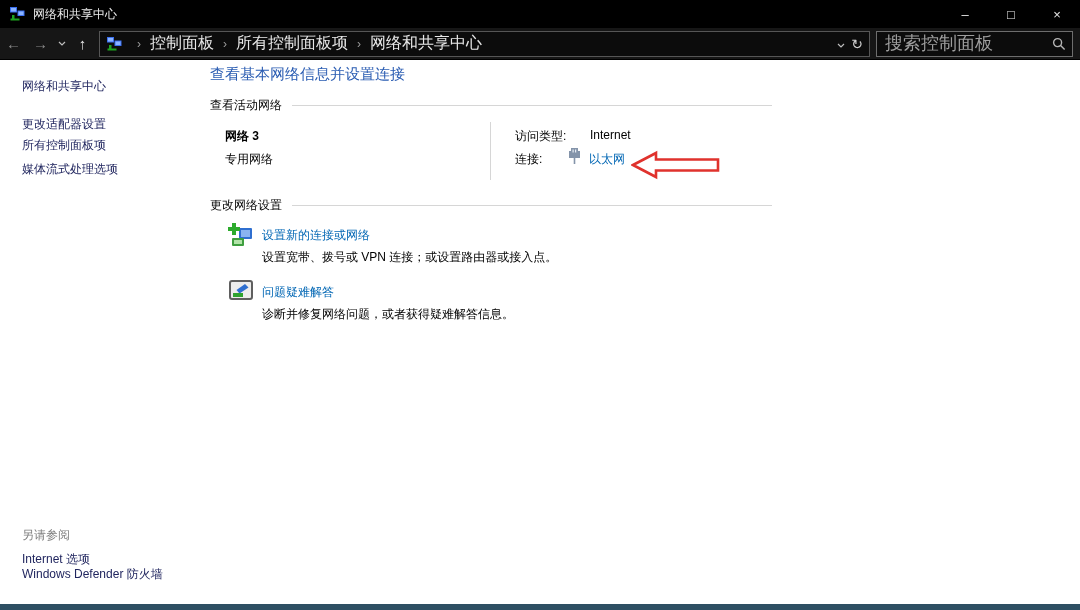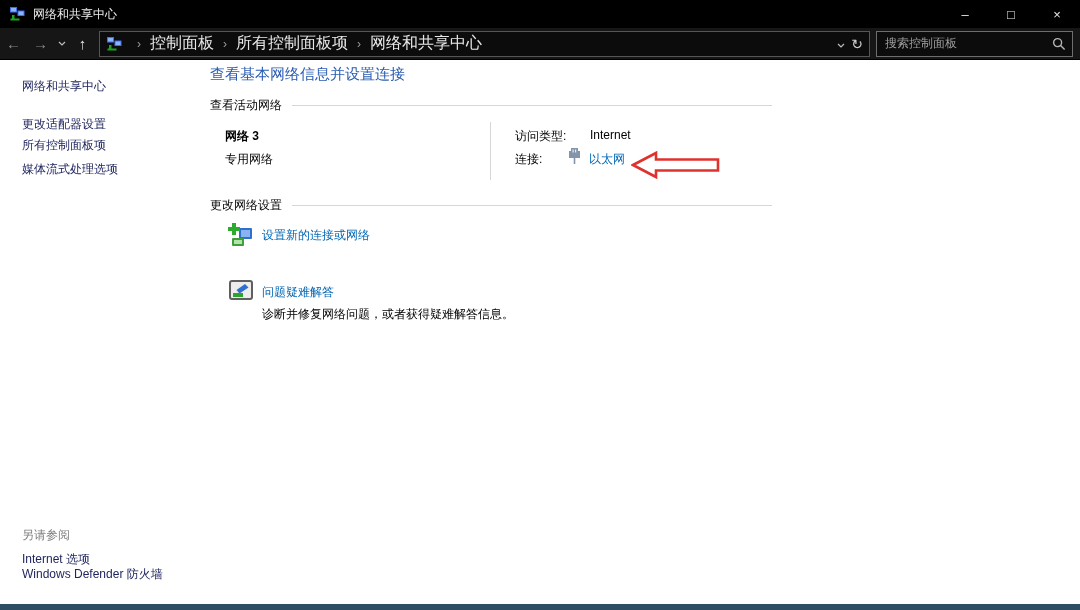--- a/index.html
+++ b/index.html
@@ -19,21 +19,21 @@
   .nav-btn { width:27px; height:26px; display:flex; align-items:center; justify-content:center; font-size:15px; color:#e6e6e6; }
   .nav-btn.dim { color:#8a8a8a; }
   .nav-chev { width:15px; display:flex; align-items:center; justify-content:center; }
   .addr { flex:1; height:26px; margin:0 6px 0 3px; background:#0c0c0c; border:1px solid #565656; display:flex; align-items:center; padding:0 4px 0 6px; }
   .addr .crumb-ic { width:16px; height:16px; margin-right:6px; flex:0 0 16px; }
   .crumb-sep { color:#9a9a9a; font-size:12px; margin:0 9px; }
   .crumb { color:#e8e8e8; font-size:16px; white-space:nowrap; }
   .addr-right { margin-left:auto; display:flex; align-items:center; gap:6px; padding-right:2px; }
   .addr-right .refresh { color:#cfcfcf; font-size:14px; }
   .searchbox { width:197px; height:26px; margin-right:7px; background:#0c0c0c; border:1px solid #6e6e6e; display:flex; align-items:center; padding:0 6px 0 8px; }
-  .searchbox input { flex:1; background:transparent; border:none; outline:none; color:#bef264; font-size:12px; font-family:Liberation Serif, serif; min-width:0; }
+  .searchbox input { flex:1; background:transparent; border:none; outline:none; color:#bef264; font-size:18px; font-family:Liberation Serif, serif; min-width:0; }
   .searchbox input::placeholder { color:#9e9e9e; opacity:1; }
 
   
   .content { position:absolute; left:0; top:60px; width:1080px; height:544px; background:#ffffff; }
   .side-link { position:absolute; left:22px; color:#21265f; cursor:pointer; white-space:nowrap; }
   .see-also-h { position:absolute; left:22px; color:#808080; }
 
   .page-heading { position:absolute; left:210px; top:5px; color:#2a5cb2; font-size:15px; }
   .sec-label { position:absolute; left:210px; display:flex; align-items:center; width:562px; color:#000; }
   .sec-label .rule { flex:1; height:1px; background:#d6d6d6; margin-left:10px; }
@@ -166,20 +166,21 @@
 
     <svg class="task-ic1" width="27" height="27" viewBox="0 0 27 27">
       <rect x="12" y="6" width="13" height="11" rx="1" fill="#2f6fd0"></rect>
         <rect x="14" y="8" width="9" height="7" fill="#8ab4f0"></rect>
       <rect x="5" y="16" width="12" height="8" rx="1" fill="#3f9f3f"></rect>
         <rect x="7" y="18" width="8" height="4" fill="#b2e3a8"></rect>
       <rect x="5" y="1" width="4" height="12" fill="#2dab2d"></rect>
         <rect x="1" y="5" width="12" height="4" fill="#2dab2d"></rect>
     </svg>
     <div class="task-title1 blue-link">设置新的连接或网络</div>
+    <div class="task-desc1">设置宽带、拨号或 VPN 连接；或设置路由器或接入点。</div>
 
     <svg class="task-ic2" width="24" height="22" viewBox="0 0 24 22">
       <rect x="1" y="1" width="22" height="18" rx="2" fill="#ededed" stroke="#5f5f5f" stroke-width="2"></rect>
       <polygon points="16,4 19.5,7.5 10.5,13.5 7.5,10" fill="#2f6fd0"></polygon>
       <rect x="4" y="13" width="10" height="4" fill="#2fa32f"></rect>
     </svg>
     <div class="task-title2 blue-link">问题疑难解答</div>
     <div class="task-desc2">诊断并修复网络问题，或者获得疑难解答信息。</div>
   </div>
 

